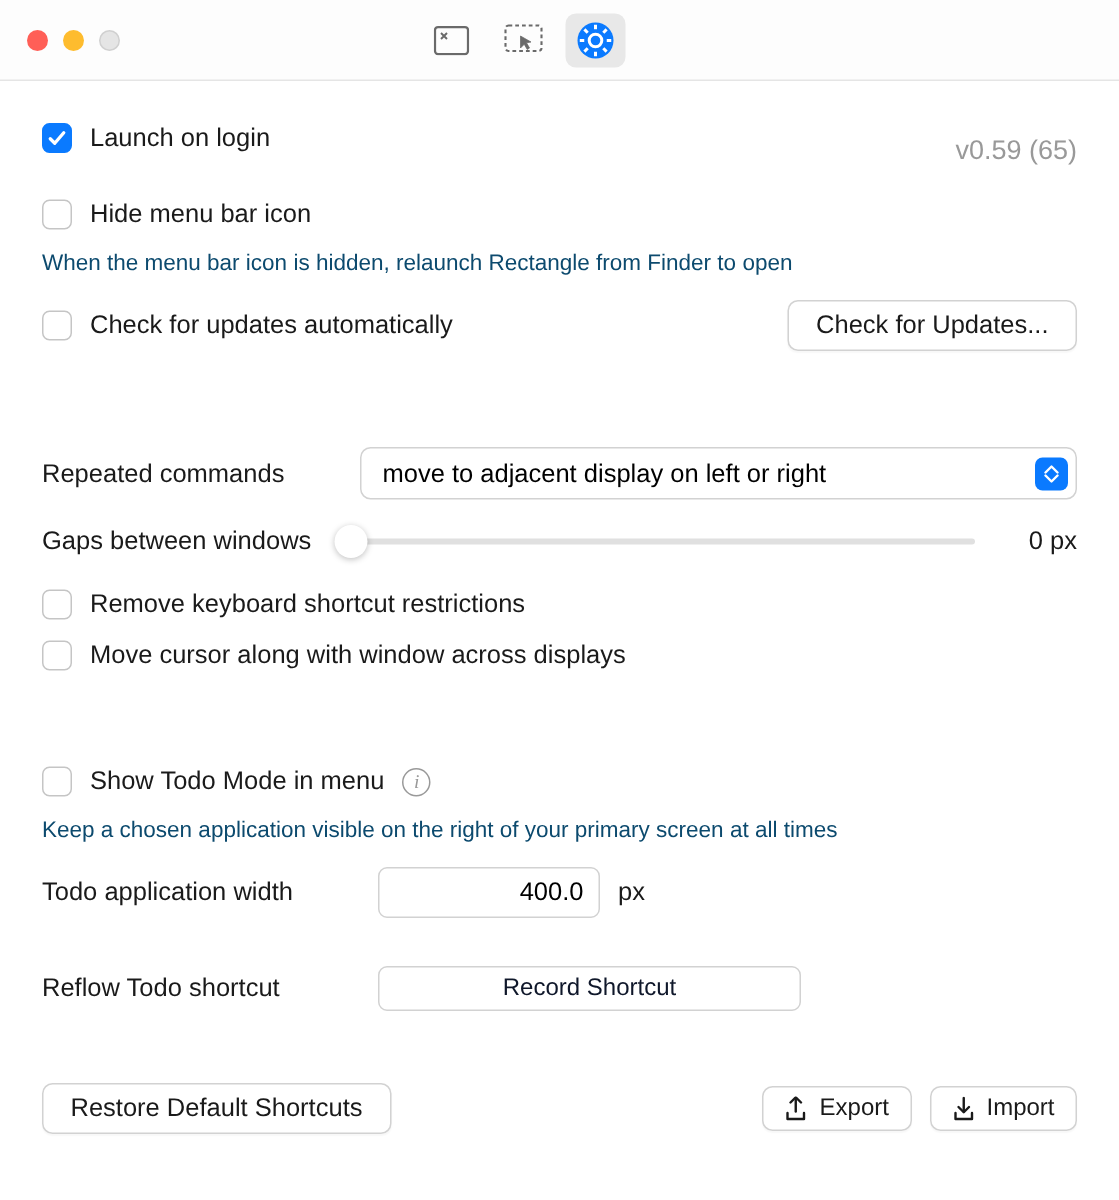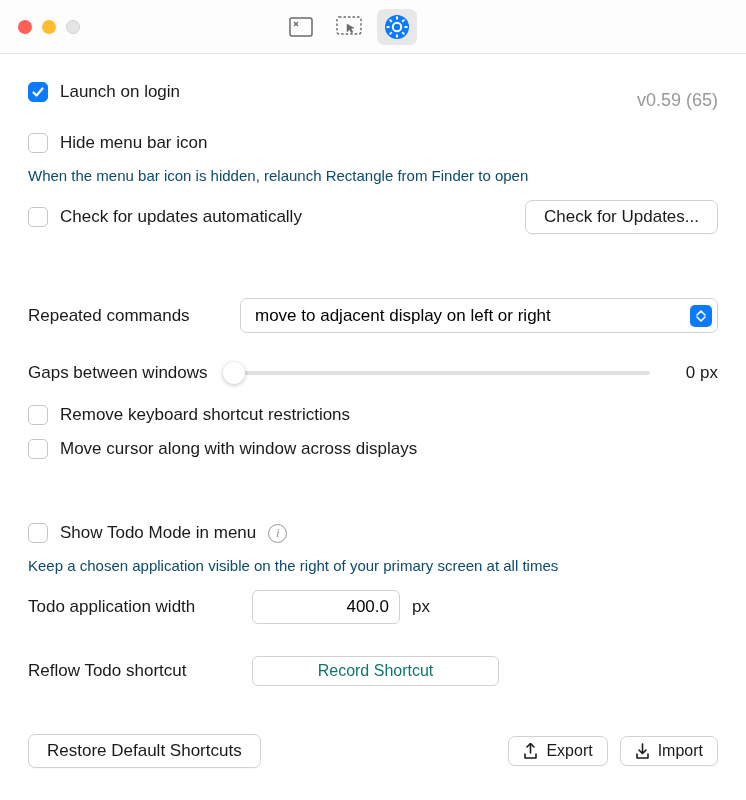--- a/index.html
+++ b/index.html
@@ -194,27 +194,27 @@
     }
     .num-input {
       width: 148px;
       border: 1px solid #d2d2d2;
       border-radius: 6px;
       padding: 6px 10px;
       font-size: 17px;
       text-align: right;
     }
     .record-btn {
-      width: 247px;
+      width: 282px;
       background: #fff;
       border: 1px solid #d2d2d2;
       border-radius: 6px;
       padding: 5px 10px;
       font-size: 16px;
-      color: #0f766e;
+      color: #0f172a;
       cursor: pointer;
       text-align: center;
     }
     .footer-row {
       display: flex;
       justify-content: space-between;
       align-items: center;
       margin-top: 48px;
     }
     .footer-right {
@@ -311,21 +311,21 @@
         <svg width="10" height="6" viewBox="0 0 10 6">
             <path d="M1 5 L5 1 L9 5" stroke="#fff" stroke-width="1.6" fill="none" stroke-linecap="round" stroke-linejoin="round"></path>
           </svg>
         <svg width="10" height="6" viewBox="0 0 10 6">
             <path d="M1 1 L5 5 L9 1" stroke="#fff" stroke-width="1.6" fill="none" stroke-linecap="round" stroke-linejoin="round"></path>
           </svg>
       </div>
     </div>
   </div>
 
-  <div class="row" style="margin-top:30px">
+  <div class="row" style="margin-top:18px">
     <span class="label">Gaps between windows</span>
     <div class="slider-track">
       <div class="slider-thumb"></div>
     </div>
     <span class="slider-value">0 px</span>
   </div>
 
   <div class="row" style="margin-top:22px">
     <div class="checkbox">
       

